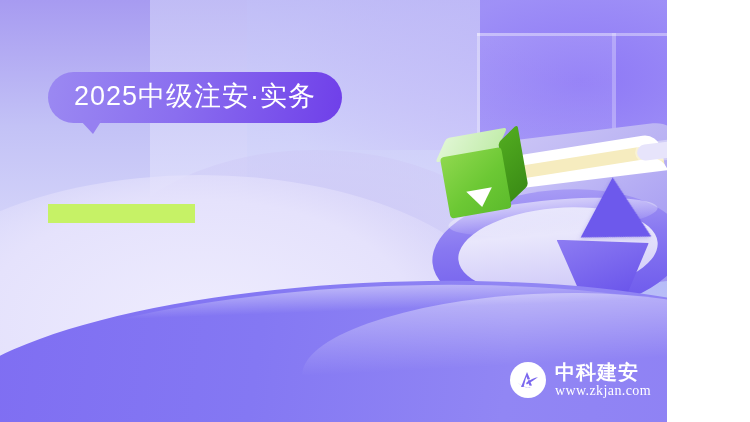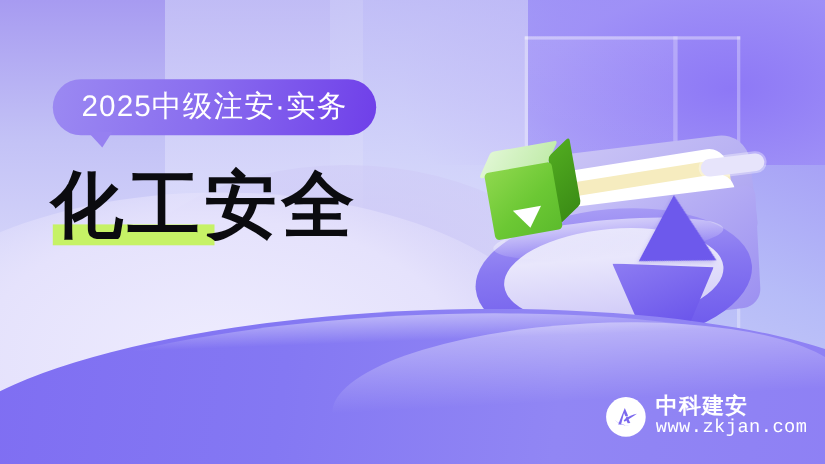--- a/index.html
+++ b/index.html
@@ -1,20 +1,20 @@
 <!DOCTYPE html>
 <html><head>
 <meta charset="utf-8">
 <style>
   html,body{margin:0;padding:0;background:#fff;}
   body{font-family:"Liberation Sans","DejaVu Sans",sans-serif;}
 
   #banner{
     position:relative;
-    width:750px;height:422px;
+    width:667px;height:422px;
     overflow:hidden;
     background:linear-gradient(135deg,#a89cf2 0%,#bcb4f5 18%,#ccd0f7 38%,#d2d6f8 48%,#c3c6f6 62%,#b2b4f6 76%,#9a8cf4 100%);
   }
 
   
   .bg-right-wash{
     position:absolute;right:0;top:0;width:420px;height:360px;
     background:linear-gradient(200deg,#8f7ff5 0%,#a6a0f6 28%,#b7bdf8 55%,#c8ccf8 80%,#d9dcfa 100%);
     opacity:.95;
   }
@@ -214,36 +214,36 @@
     font-family:"Liberation Sans","DejaVu Sans",sans-serif;
     font-weight:bold;
     font-size:27px;
     display:flex;align-items:center;justify-content:center;
     z-index:3;
   }
 
   
   .logo{
     position:absolute;right:16px;bottom:24px;
-    display:flex;align-items:center;gap:9px;
+    display:flex;align-items:flex-start;gap:9px;
   }
   .logo-mark{
     width:36px;height:36px;border-radius:50%;
     background:#ffffff;
     display:flex;align-items:center;justify-content:center;
     flex:0 0 auto;
   }
   .logo-text{display:flex;flex-direction:column;gap:2px;}
   .logo-name{
     color:#ffffff;font-size:20px;font-weight:bold;letter-spacing:1px;
     font-family:"Liberation Sans","DejaVu Sans",sans-serif;line-height:1;
   }
   .logo-url{
-    color:#ffffff;font-size:17px;letter-spacing:.4px;
-    font-family:Liberation Mono, monospace;line-height:1;
+    color:#ffffff;font-size:14px;letter-spacing:.4px;
+    font-family:Liberation Serif, serif;line-height:1;
   }
 </style>
 </head>
 <body>
 
 <div id="banner">
 
   <div class="bg-left-fade"></div>
   <div class="bg-right-wash"></div>
   <div class="bg-topright-glow"></div>
@@ -290,21 +290,20 @@
   <div class="band-streak"></div>
 
   <div class="pill-wrap">
     <div class="pill">2025中级注安·实务</div>
     <div class="pill-tail"></div>
   </div>
 
   <div class="title-block">
     <div class="title-row">
       <div class="hl-green"></div>
-      <div class="title-line">化工安全</div>
     </div>
   </div>
 
   <div class="logo">
     <div class="logo-mark">
       <svg width="30" height="30" viewBox="0 0 30 30" aria-hidden="true">
         <circle cx="15" cy="15" r="14" fill="#ffffff"></circle>
         <path d="M8 22 L14 7 L17 14 L14.5 14.5 L13.3 11.4 L10.6 22 Z" fill="#7b68ee"></path>
         <path d="M13 18 C17 14.5 21.5 12.6 25 12.2 C21.8 14.6 17.6 17.2 13.8 19.4 Z" fill="#7b68ee"></path>
         <path d="M4.5 17.5 C8.5 21.5 13.8 23.4 18.5 22.8 C13.6 22.9 8.4 21 4.5 17.5 Z" fill="#7b68ee"></path>

